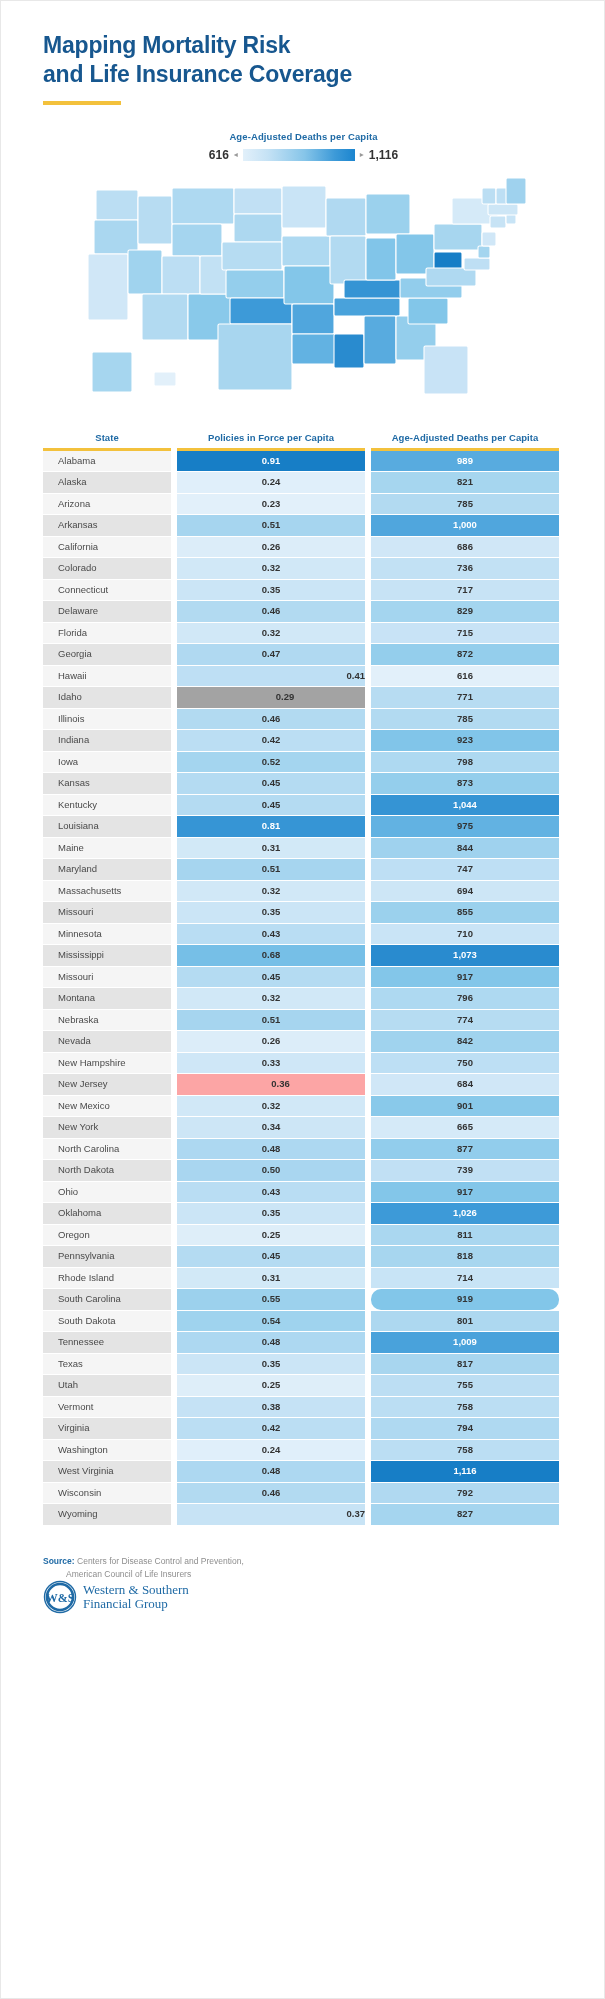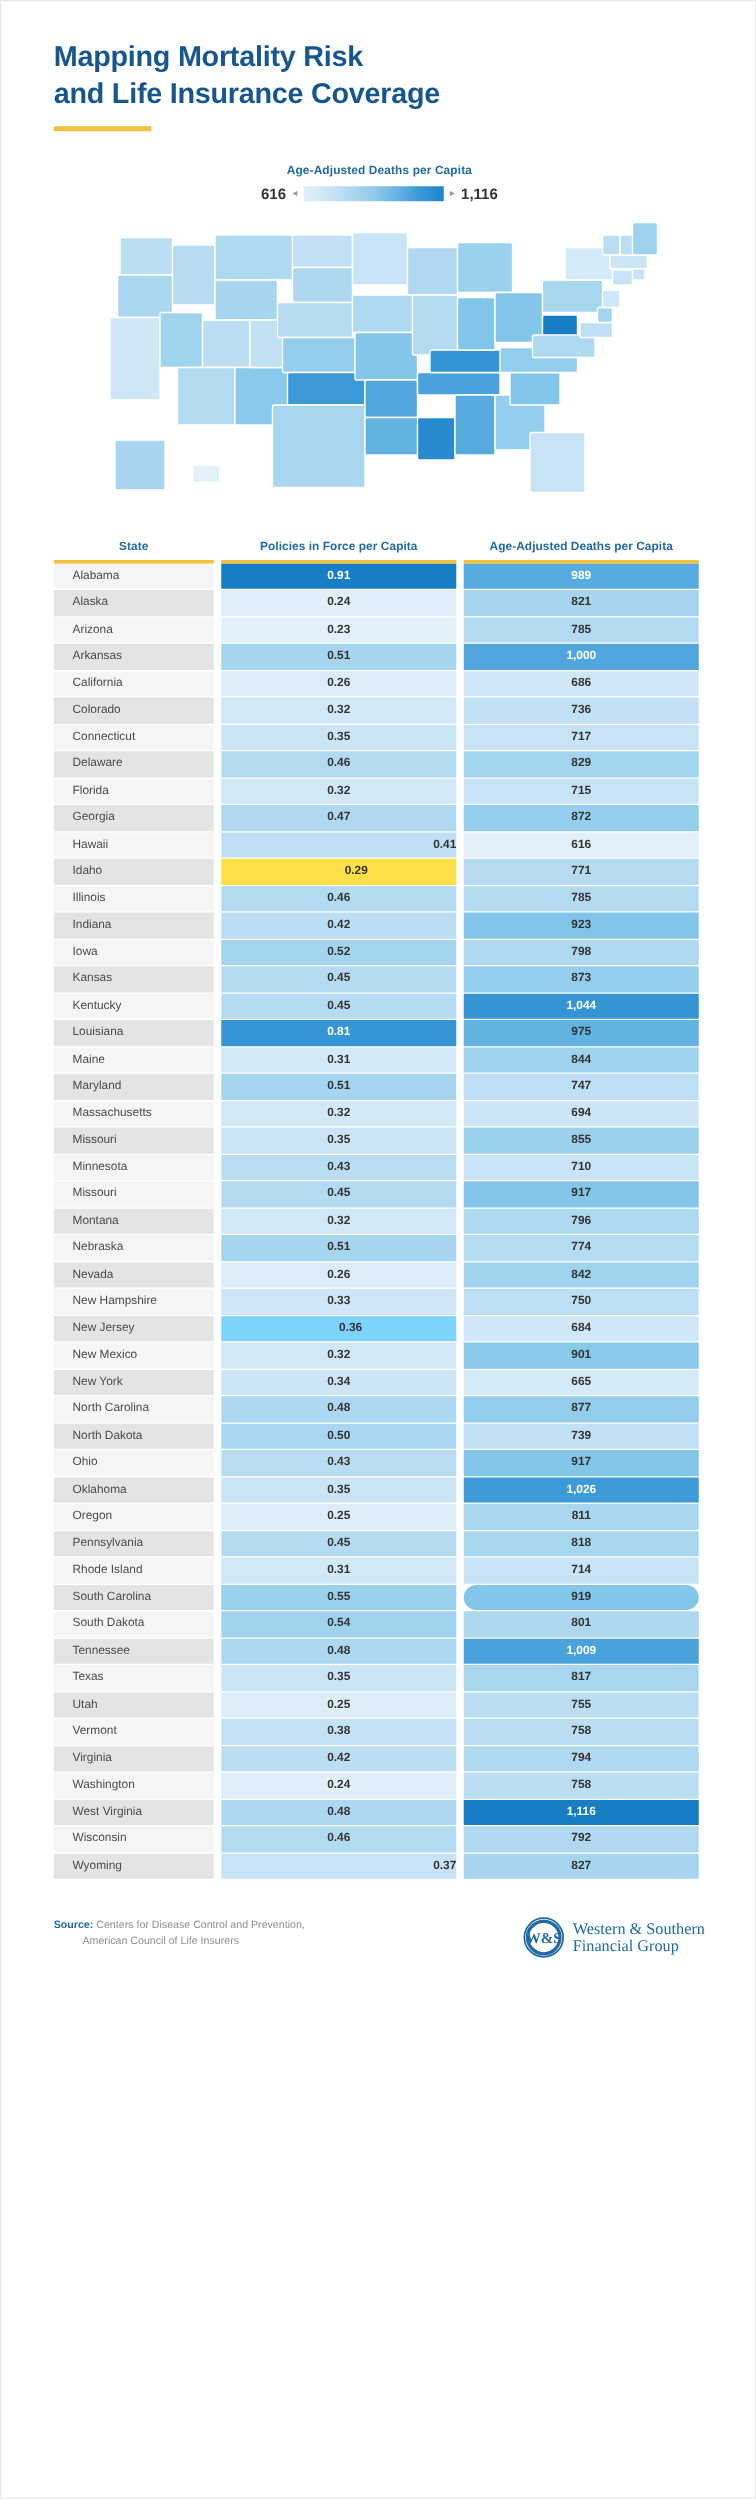--- a/index.html
+++ b/index.html
@@ -113,23 +113,24 @@
     font-size: 9.5px;
     font-weight: bold;
     color: #333333;
   }
   .cell-val.light-text { color: #ffffff; }
 
   
   .footer {
     margin-top: 30px;
     display: flex;
-    justify-content: space-between;
+    justify-content: flex-end;
     align-items: flex-start;
     padding-bottom: 26px;
+    flex-direction: column;
   }
   .source {
     font-size: 8.5px;
     color: #8e8e8e;
     line-height: 1.5;
     max-width: 300px;
   }
   .source b { color: #1f6aa5; font-weight: bold; }
   .source .indent { padding-left: 23px; display: block; }
   .logo { display: flex; align-items: center; gap: 6px; }
@@ -285,21 +286,21 @@
           <div class="cell-val" style="background: rgb(176, 217, 241);">0.47</div>
           <div class="cell-val" style="background: rgb(148, 206, 236);">872</div>
         </div>
         <div class="trow">
           <div class="cell-state odd">Hawaii</div>
           <div class="cell-val" style="background: rgb(190, 223, 244); text-align: right;">0.41</div>
           <div class="cell-val" style="background: rgb(226, 240, 250);">616</div>
         </div>
         <div class="trow">
           <div class="cell-state even">Idaho</div>
-          <div class="cell-val" style="background: #fde047; padding-left: 28px;">0.29</div>
+          <div class="cell-val" style="background: #a3a3a3; padding-left: 28px;">0.29</div>
           <div class="cell-val" style="background: rgb(183, 220, 242);">771</div>
         </div>
         <div class="trow">
           <div class="cell-state odd">Illinois</div>
           <div class="cell-val" style="background: rgb(178, 218, 241);">0.46</div>
           <div class="cell-val" style="background: rgb(178, 218, 241);">785</div>
         </div>
         <div class="trow">
           <div class="cell-state even">Indiana</div>
           <div class="cell-val" style="background: rgb(187, 222, 243);">0.42</div>
@@ -344,20 +345,25 @@
           <div class="cell-state even">Missouri</div>
           <div class="cell-val" style="background: rgb(203, 229, 246);">0.35</div>
           <div class="cell-val" style="background: rgb(155, 209, 237);">855</div>
         </div>
         <div class="trow">
           <div class="cell-state odd">Minnesota</div>
           <div class="cell-val" style="background: rgb(185, 221, 243);">0.43</div>
           <div class="cell-val" style="background: rgb(201, 228, 246);">710</div>
         </div>
         <div class="trow">
+          <div class="cell-state even">Mississippi</div>
+          <div class="cell-val" style="background: rgb(118, 191, 231);">0.68</div>
+          <div class="cell-val light-text" style="background: rgb(41, 139, 207);">1,073</div>
+        </div>
+        <div class="trow">
           <div class="cell-state odd">Missouri</div>
           <div class="cell-val" style="background: rgb(180, 219, 242);">0.45</div>
           <div class="cell-val" style="background: rgb(131, 198, 233);">917</div>
         </div>
         <div class="trow">
           <div class="cell-state even">Montana</div>
           <div class="cell-val" style="background: rgb(209, 232, 247);">0.32</div>
           <div class="cell-val" style="background: rgb(174, 217, 241);">796</div>
         </div>
         <div class="trow">
@@ -370,21 +376,21 @@
           <div class="cell-val" style="background: rgb(220, 237, 249);">0.26</div>
           <div class="cell-val" style="background: rgb(160, 211, 238);">842</div>
         </div>
         <div class="trow">
           <div class="cell-state odd">New Hampshire</div>
           <div class="cell-val" style="background: rgb(207, 231, 247);">0.33</div>
           <div class="cell-val" style="background: rgb(189, 223, 244);">750</div>
         </div>
         <div class="trow">
           <div class="cell-state even">New Jersey</div>
-          <div class="cell-val" style="background: #7dd3fc; padding-left: 19px;">0.36</div>
+          <div class="cell-val" style="background: #fca5a5; padding-left: 19px;">0.36</div>
           <div class="cell-val" style="background: rgb(208, 231, 247);">684</div>
         </div>
         <div class="trow">
           <div class="cell-state odd">New Mexico</div>
           <div class="cell-val" style="background: rgb(209, 232, 247);">0.32</div>
           <div class="cell-val" style="background: rgb(137, 201, 234);">901</div>
         </div>
         <div class="trow">
           <div class="cell-state even">New York</div>
           <div class="cell-val" style="background: rgb(205, 230, 246);">0.34</div>

